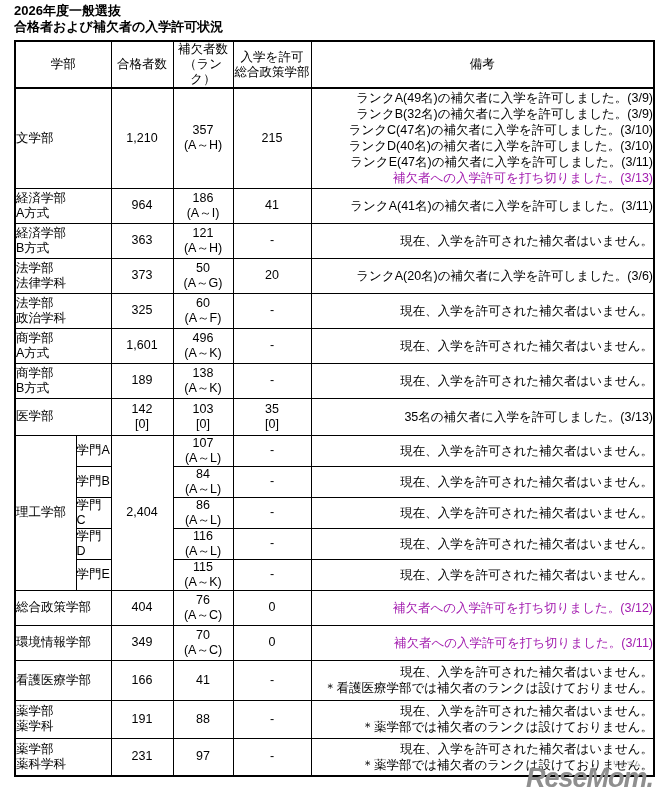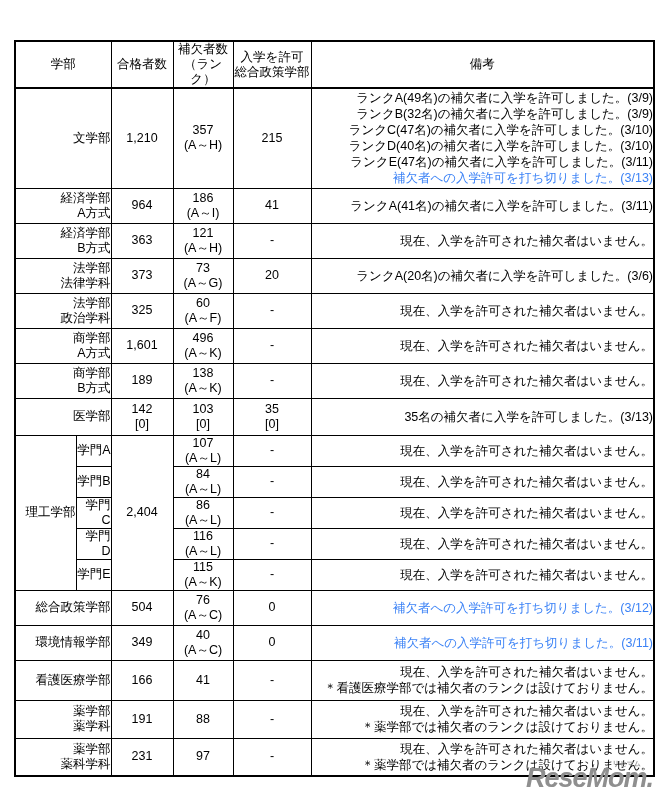--- a/index.html
+++ b/index.html
@@ -5,37 +5,41 @@
   html,body{margin:0;padding:0;background:#fff;}
   #screen{position:relative;width:667px;height:804px;background:#fff;overflow:hidden;
           font-family:"Liberation Sans","DejaVu Sans",sans-serif;color:#000;}
   .title{position:absolute;left:14px;top:3px;font-size:13px;font-weight:bold;line-height:16px;}
   table.adm{position:absolute;left:14px;top:40px;width:639px;border-collapse:collapse;
             table-layout:fixed;border:2px solid #000;}
   table.adm td{border:1px solid #000;font-size:12.5px;padding:0;vertical-align:middle;overflow:hidden;}
   table.adm thead td{border-bottom:2px solid #000;text-align:center;line-height:15px;}
   .r45{height:45px}.r100{height:100px}.r35{height:35px}.r37{height:37px}
   .r29{height:29px}.r40{height:40px}.r38{height:38px}
-  td.fac{text-align:right;line-height:15px;}
+  td.fac{text-align:left;line-height:15px;}
   td.num{text-align:center;line-height:15px;}
   td.rem{text-align:right;padding:2px 0 2px 7px;line-height:16px;}
   td.nbb{border-bottom:0;}
   td.dt{border-top:1px dotted #555;}
-  .red{color:#3b82f6;}
+  .red{color:#a21caf;}
   .foot{position:absolute;left:14px;top:766px;font-size:12.5px;line-height:15px;margin-top:42px;}
   .logo{position:absolute;right:14px;top:763px;color:#8f8f8f;font-weight:bold;}
   .logo .inner{position:relative;display:inline-block;}
   .logo-text{font-size:27px;letter-spacing:-1px;font-style:italic;}
   .logo-kana{position:absolute;top:-4px;right:12px;font-size:7px;letter-spacing:0;color:#9a9a9a;}
 </style>
 </head>
 <body>
 
 <div id="screen">
 
+  <div class="title">
+    <div>2026年度一般選抜</div>
+    <div>合格者および補欠者の入学許可状況</div>
+  </div>
 
   <table class="adm">
     <colgroup>
       <col style="width:61px">
         <col style="width:35px">
         <col style="width:62px">
       <col style="width:60px">
         <col style="width:78px">
         <col style="width:343px">
     </colgroup>
@@ -106,21 +110,21 @@
         </td>
       </tr>
 
       <tr class="r35">
         <td colspan="2" class="fac">
           <div>法学部</div>
           <div>法律学科</div>
         </td>
         <td class="num">373</td>
         <td class="num">
-          <div>73</div>
+          <div>50</div>
           <div>(A～G)</div>
         </td>
         <td class="num">20</td>
         <td class="rem">
           <div>ランクA(20名)の補欠者に入学を許可しました。(3/6)</div>
         </td>
       </tr>
 
       <tr class="r35">
         <td colspan="2" class="fac">
@@ -246,36 +250,36 @@
           <div>(A～K)</div>
         </td>
         <td class="num dt">-</td>
         <td class="rem dt">
           <div>現在、入学を許可された補欠者はいません。</div>
         </td>
       </tr>
 
       <tr class="r35">
         <td colspan="2" class="fac">総合政策学部</td>
-        <td class="num">504</td>
+        <td class="num">404</td>
         <td class="num">
           <div>76</div>
           <div>(A～C)</div>
         </td>
         <td class="num">0</td>
         <td class="rem">
           <div class="red">補欠者への入学許可を打ち切りました。(3/12)</div>
         </td>
       </tr>
 
       <tr class="r35">
         <td colspan="2" class="fac">環境情報学部</td>
         <td class="num">349</td>
         <td class="num">
-          <div>40</div>
+          <div>70</div>
           <div>(A～C)</div>
         </td>
         <td class="num">0</td>
         <td class="rem">
           <div class="red">補欠者への入学許可を打ち切りました。(3/11)</div>
         </td>
       </tr>
 
       <tr class="r40">
         <td colspan="2" class="fac">看護医療学部</td>

